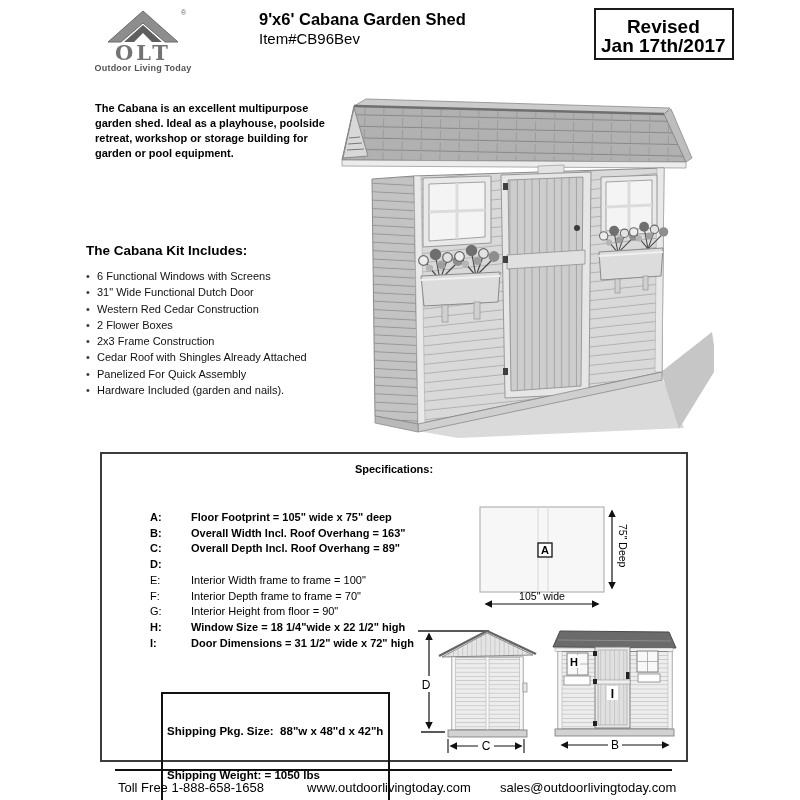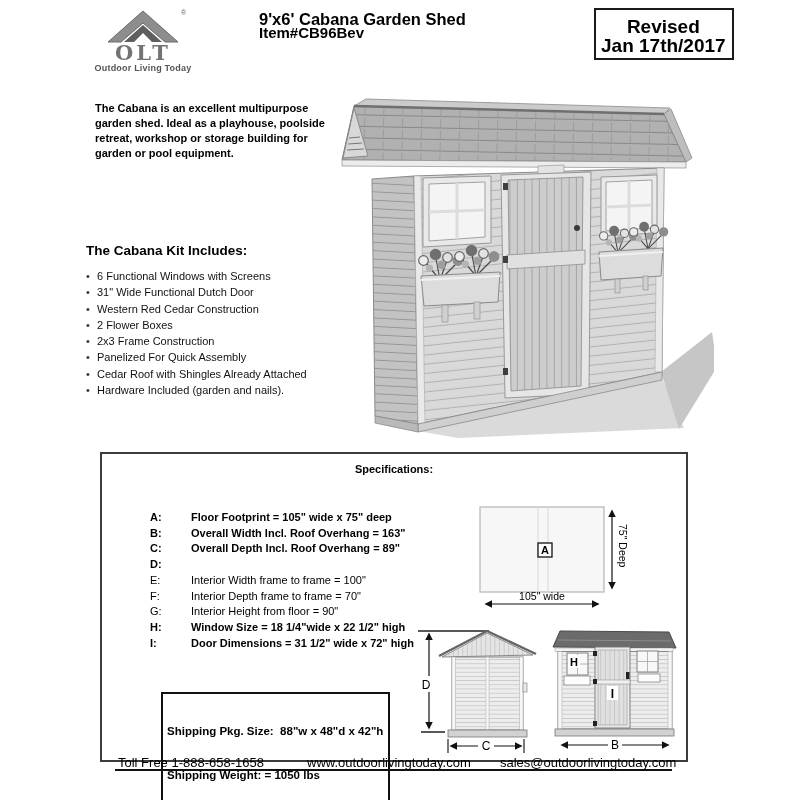--- a/index.html
+++ b/index.html
@@ -6,21 +6,21 @@
   .page { position:relative; width:800px; height:800px; background:#ffffff;
           font-family:"Liberation Sans", sans-serif; color:#000; overflow:hidden; }
   .abs { position:absolute; }
 
   
   .logo { left:86px; top:6px; width:114px; text-align:center; }
   .logo-olt { font-family:"DejaVu Serif", serif; font-weight:bold; font-size:21px;
               letter-spacing:3px; color:#737373; line-height:18px; margin-top:-4px; }
   .logo-tag { font-size:9px; font-weight:bold; color:#555; letter-spacing:0.2px; margin-top:1px; }
   .page-title { left:259px; top:10px; font-size:16.5px; font-weight:bold; }
-  .item-no { left:259px; top:24px; font-size:15px; font-weight:bold; }
+  .item-no { left:259px; top:30px; font-size:15px; font-weight:normal; }
   .revised { left:594px; top:8px; border:2px solid #1a1a1a; padding:7px 6px 3px 5px;
              font-size:19px; font-weight:bold; line-height:19px;text-align:center; }
 
   
   .desc { left:95px; top:101px; width:230px; font-size:11px; font-weight:bold; line-height:15px; }
   .kit { left:86px; top:243px; }
   .kit-head { font-size:13.5px; font-weight:bold; }
   .kit-list { list-style:none; margin:10px 0 0 0; padding:0; font-size:11px; color:#111; }
   .kit-list li { line-height:16.3px; padding-left:11px; position:relative; }
   .kit-list li::before { content:"\2022"; position:absolute; left:0; top:0; color:#333; }
@@ -31,21 +31,21 @@
   .spec-rows { position:absolute; left:48px; top:56px; font-size:11px; }
   .spec-row { display:flex; line-height:15.7px; }
   .spec-letter { width:41px; flex:none; }
   .b { font-weight:bold; }
   .ship-box { position:absolute; left:59px; top:238px; border:2px solid #111;
               padding:1px 5px 2px 4px; font-size:11.5px; font-weight:bold;
               line-height:14.5px; white-space:pre-wrap; }
 
   
   .footer-line { left:115px; top:769px; width:557px; border-top:2px solid #111; height:0; }
-  .foot { top:755px; font-size:13px;text-align:center; }
+  .foot { top:780px; font-size:13px;text-align:center; }
   svg text { font-family:"Liberation Sans", sans-serif; }
 </style>
 </head>
 <body>
 
 <div class="page">
 
   <div class="abs logo">
     <svg width="110" height="38" viewBox="0 0 110 38">
       <polygon points="20,36 55,5 90,36 77,36 55,17 33,36" fill="#8d8d8d" stroke="#6b6b6b" stroke-width="1"></polygon>
@@ -67,22 +67,22 @@
   <div class="abs desc">The Cabana is an excellent multipurpose garden shed. Ideal as a playhouse, poolside retreat, workshop or storage building for garden or pool equipment.</div>
 
   <div class="abs kit">
     <div class="kit-head">The Cabana Kit Includes:</div>
     <ul class="kit-list">
       <li>6 Functional Windows with Screens</li>
       <li>31" Wide Functional Dutch Door</li>
       <li>Western Red Cedar Construction</li>
       <li>2 Flower Boxes</li>
       <li>2x3 Frame Construction</li>
+      <li>Cedar Roof with Shingles Already Attached</li>
       <li>Panelized For Quick Assembly</li>
-      <li>Cedar Roof with Shingles Already Attached</li>
       <li>Hardware Included (garden and nails).</li>
     </ul>
   </div>
 
   <svg class="abs" style="left:318px; top:80px;" width="396" height="358" viewBox="0 0 396 358">
     <defs>
       <pattern id="clapL" width="10" height="8.4" patternUnits="userSpaceOnUse" patternTransform="rotate(3)">
         <rect width="10" height="8.4" fill="#c3c3c3"></rect>
           <line x1="0" y1="7.9" x2="10" y2="7.9" stroke="#979797" stroke-width="1"></line>
       </pattern>

